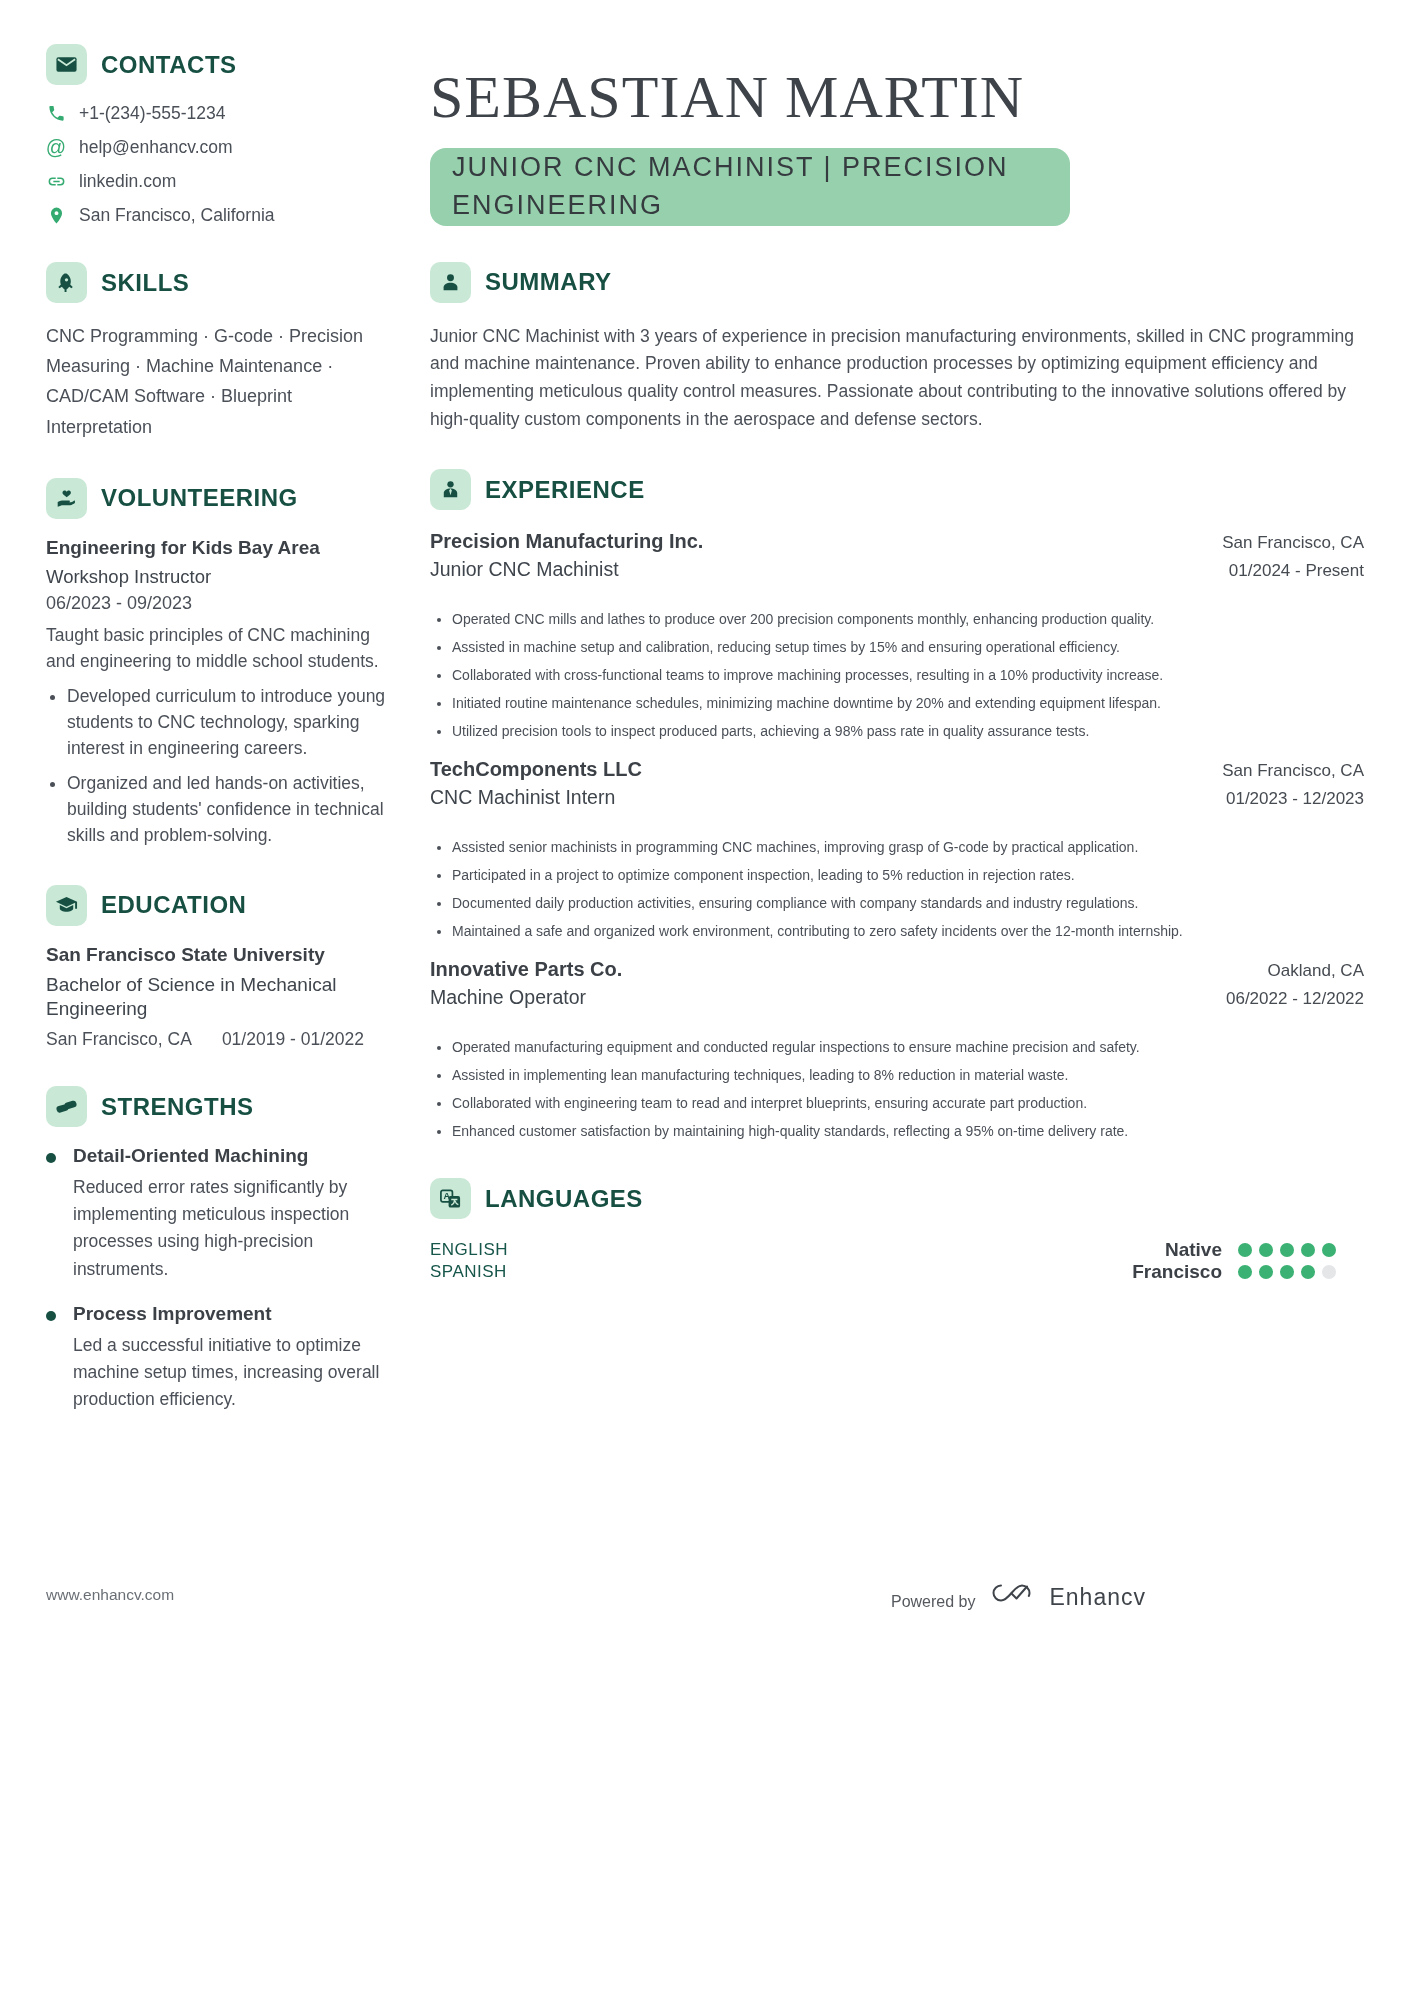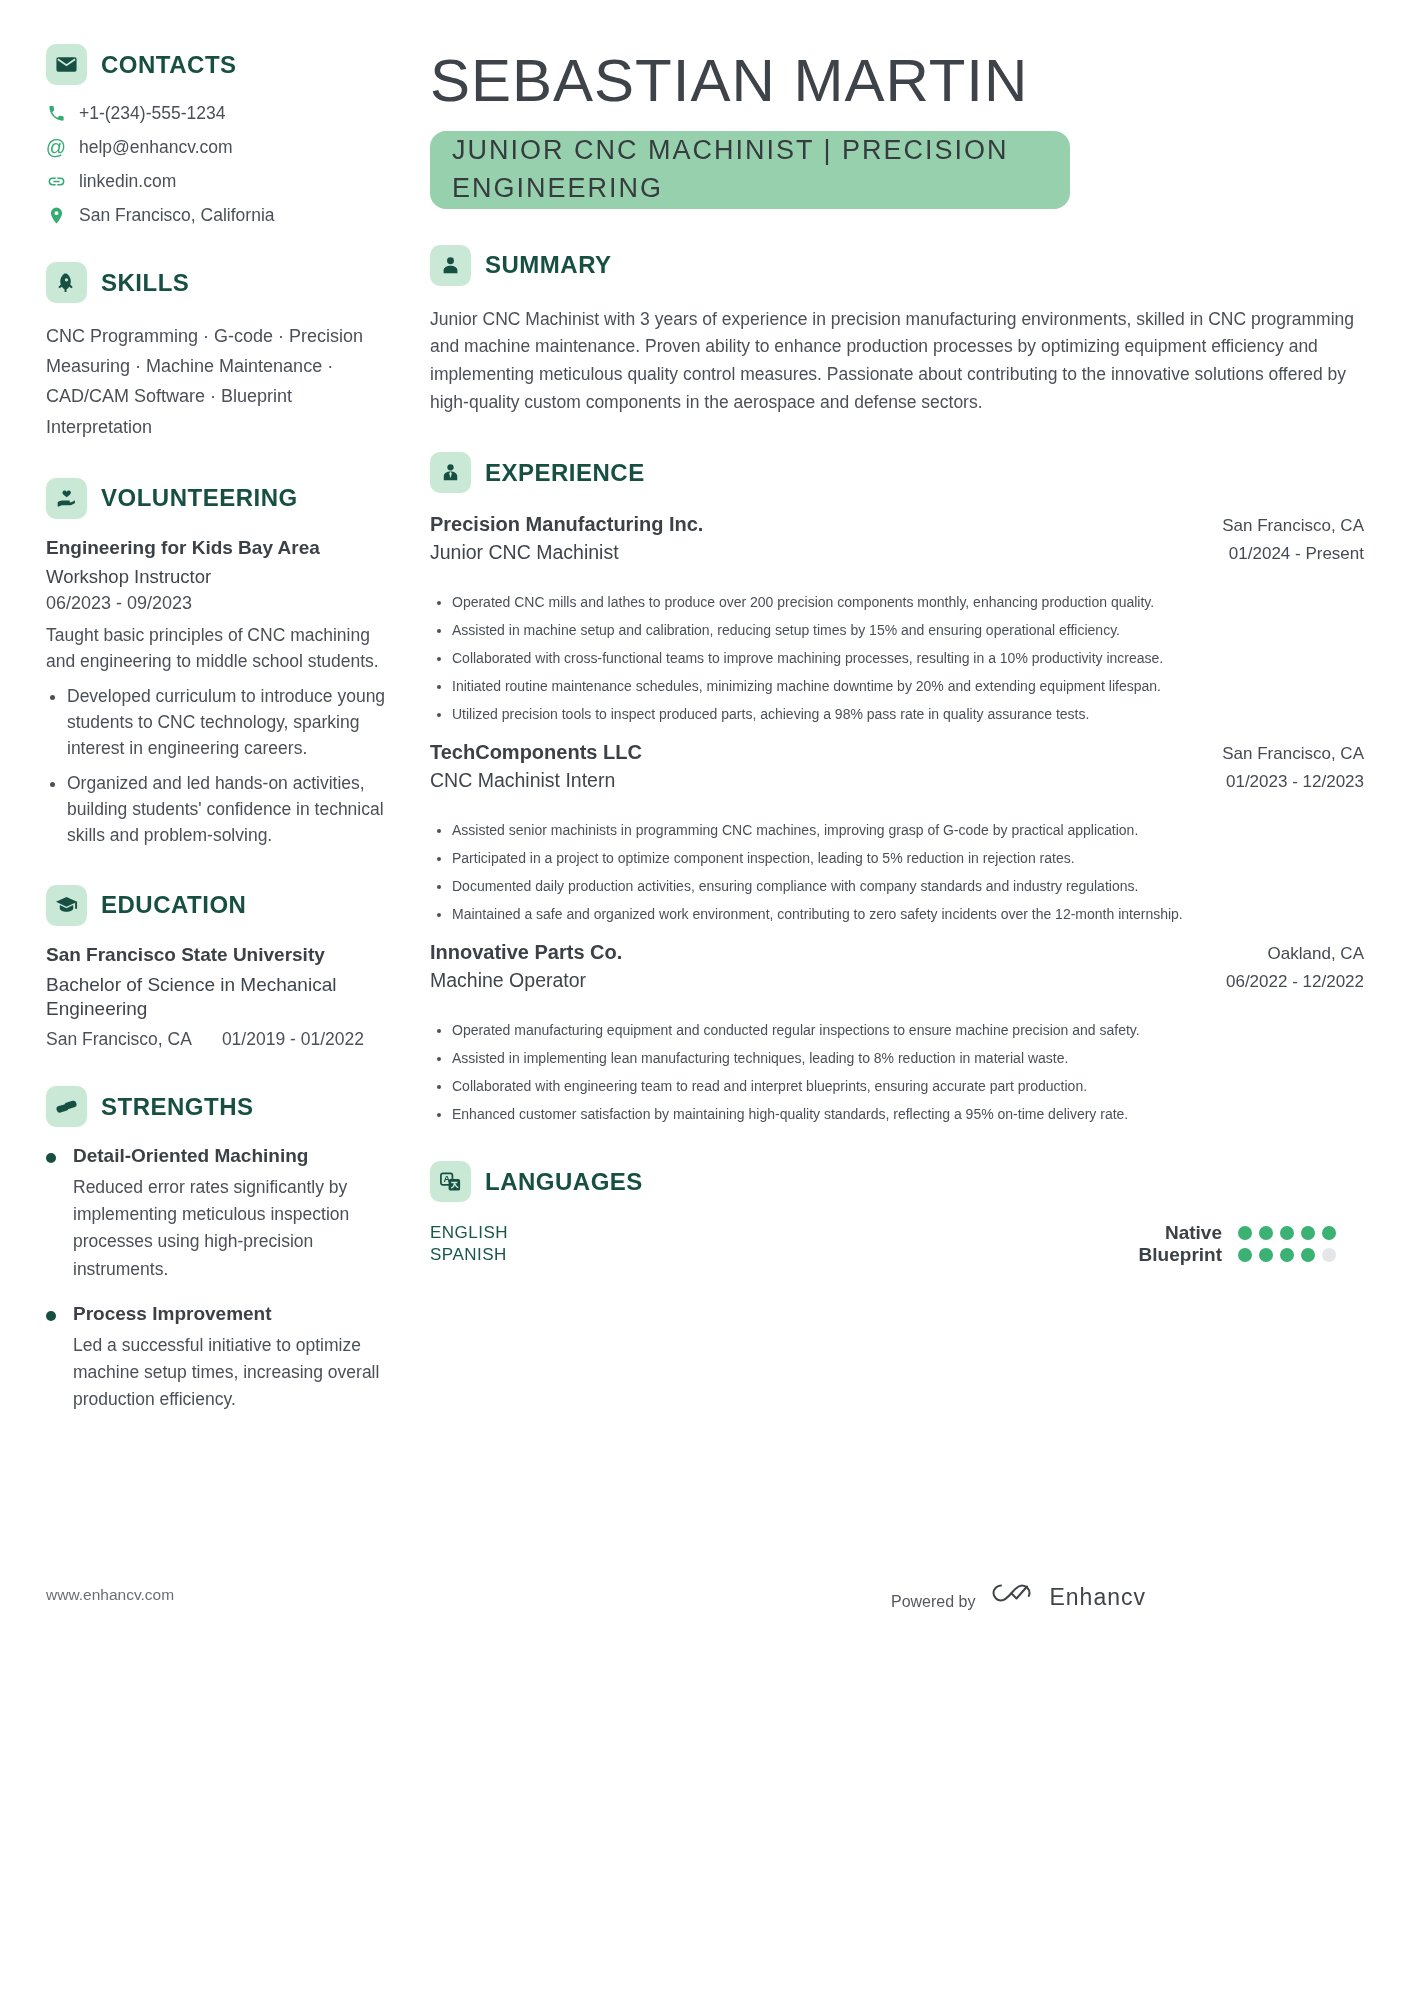--- a/index.html
+++ b/index.html
@@ -36,21 +36,21 @@
   .edu-school { font-size:19px; font-weight:700; color:#3c4147; margin-bottom:7px; }
   .edu-degree { font-size:19px; color:#3f454c; line-height:1.3; margin-bottom:7px; }
   .edu-row { display:flex; gap:30px; font-size:17.5px; color:#4b5058; }
   .strength { display:flex; gap:17px; margin-bottom:20px; }
   .s-dot { width:10px; height:10px; border-radius:50%; background:#175043; margin-top:8px; flex:0 0 10px; }
   .s-title { font-size:19px; font-weight:700; color:#3c4147; margin-bottom:7px; }
   .s-desc { font-size:17.5px; line-height:1.55; }
 
   
   .main { flex:1; min-width:0; padding-left:14px; }
-  .name { margin:2px 0 16px 0; font-size:60px; font-weight:400; letter-spacing:1px; color:#3e434a; }
+  .name { margin:19px 0 16px 0; font-size:60px; font-weight:400; letter-spacing:1px; color:#3e434a;font-family:Liberation Serif, serif; }
   .badge {
     display:inline-block; background:#96d0ac; border-radius:16px; padding:1px 22px;
     max-width:640px; font-size:27px; font-weight:500; letter-spacing:2px;
     color:#363b40; line-height:1.4;
   }
   .main .sec-head { margin-top:36px; margin-bottom:20px; }
   .body-text { font-size:17.5px; line-height:1.58; color:#4b5058; }
   .x-entry { margin-bottom:14px; }
   .x-head { display:flex; justify-content:space-between; align-items:baseline; gap:12px; }
   .x-company { font-size:20px; font-weight:700; color:#3c4147; }
@@ -310,21 +310,21 @@
               <span class="dot filled"></span>
               <span class="dot filled"></span>
               <span class="dot filled"></span>
               <span class="dot filled"></span>
               <span class="dot filled"></span>
             </span>
         </div>
         <div class="lang">
           <span class="lang-name">SPANISH</span>
           <span class="lang-spacer"></span>
-          <span class="lang-level">Blueprint</span>
+          <span class="lang-level">Francisco</span>
           <span class="dots">
               <span class="dot filled"></span>
               <span class="dot filled"></span>
               <span class="dot filled"></span>
               <span class="dot filled"></span>
               <span class="dot"></span>
             </span>
         </div>
       </div>
     </section>

